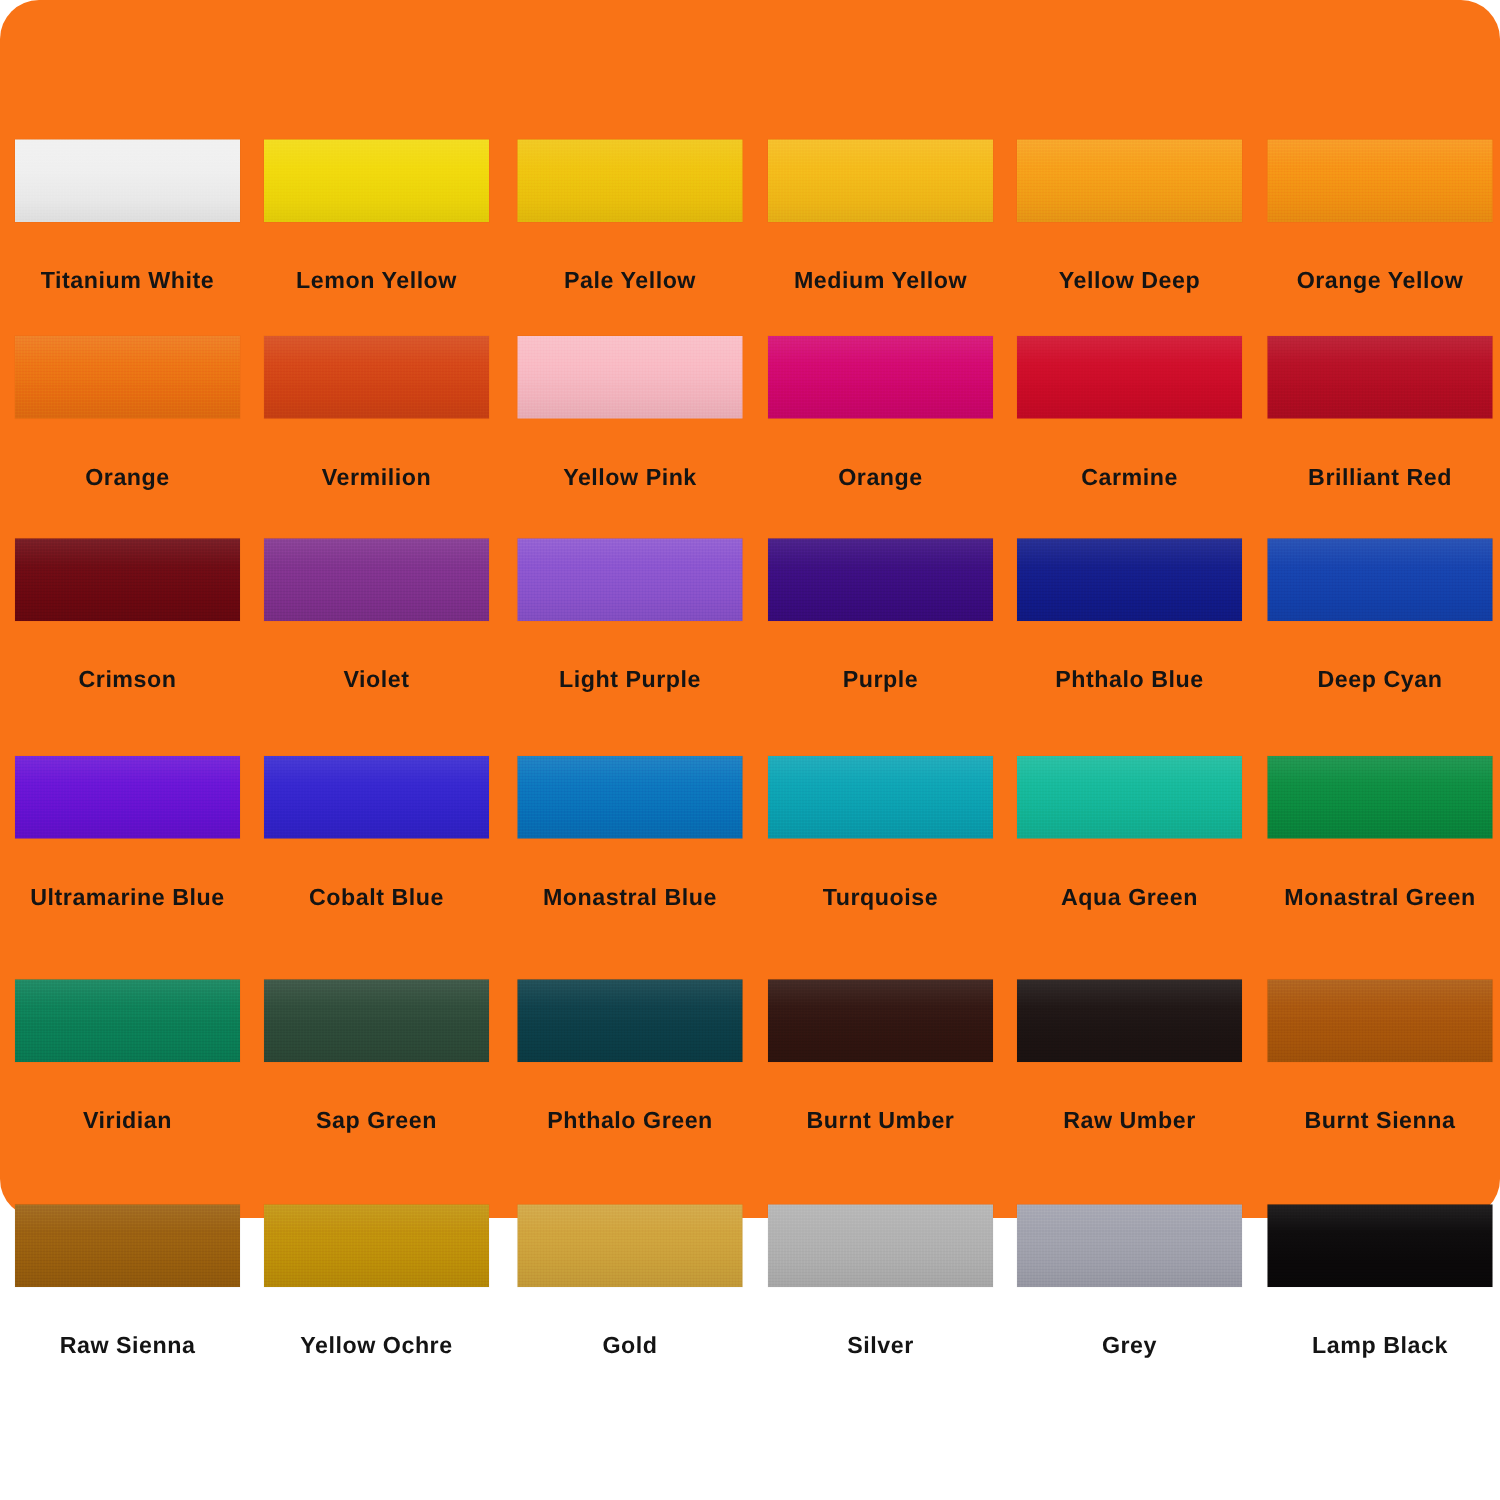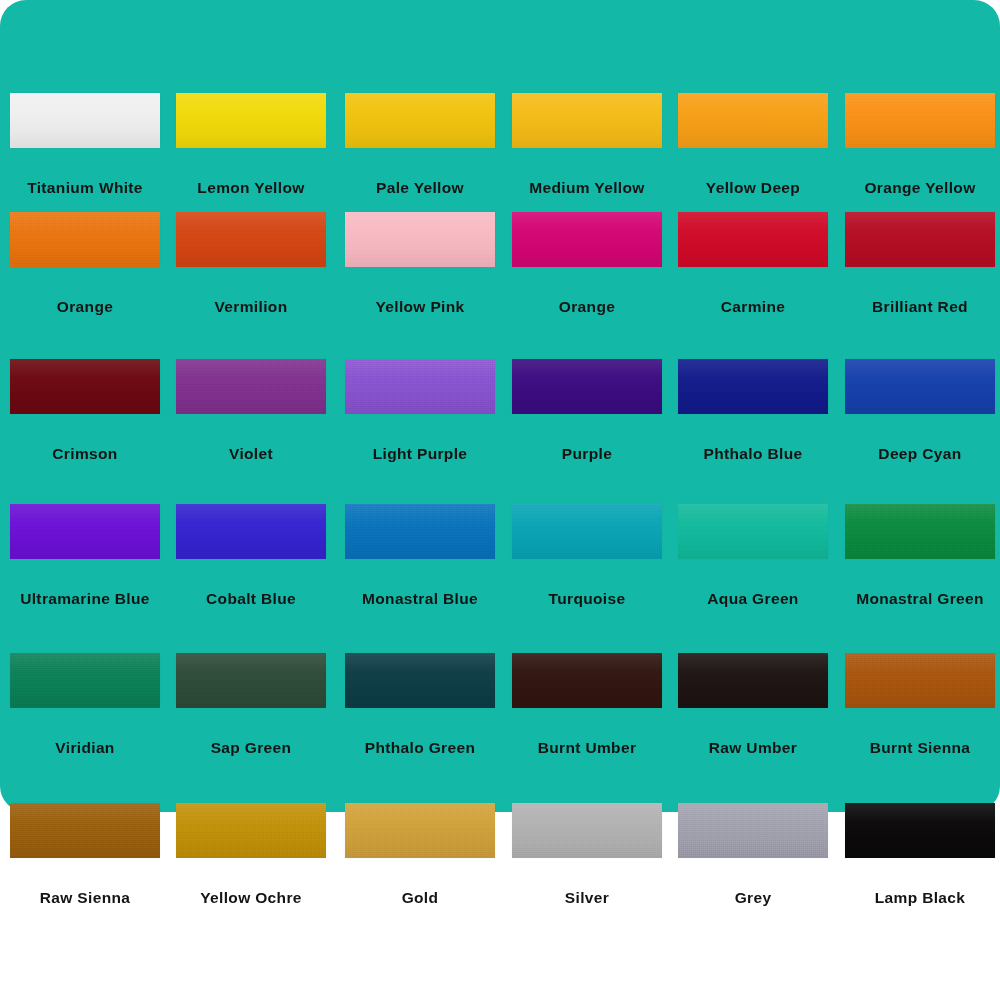--- a/index.html
+++ b/index.html
@@ -7,21 +7,21 @@
     width: 1000px;
     height: 1000px;
     background: #ffffff;
     font-family: "Liberation Sans", "DejaVu Sans", sans-serif;
     overflow: hidden;
   }
   #chart {
     position: relative;
     width: 1000px;
     height: 812px;
-    background: #14b8a6;
+    background: #f97316;
     border-radius: 26px;
   }
   .swatch-row {
     position: absolute;
     left: 0;
     width: 1000px;
     height: 141px;
     display: flex;
     justify-content: flex-start;
   }
@@ -91,21 +91,21 @@
       </div>
       <div class="swatch-cell" style="position: absolute; left: 678px; top: 0px; width: 150px;">
         <div class="chip" style="background: rgb(247, 159, 22); width: 150px; height: 55px;"></div>
         <div class="chip-label">Yellow Deep</div>
       </div>
       <div class="swatch-cell" style="position: absolute; left: 845px; top: 0px; width: 150px;">
         <div class="chip" style="background: rgb(247, 146, 18); width: 150px; height: 55px;"></div>
         <div class="chip-label">Orange Yellow</div>
       </div>
     </div>
-    <div class="swatch-row" style="top: 212px;">
+    <div class="swatch-row" style="top: 224px;">
       <div class="swatch-cell" style="position: absolute; left: 10px; top: 0px; width: 150px;">
         <div class="chip" style="background: rgb(237, 114, 17); width: 150px; height: 55px;"></div>
         <div class="chip-label">Orange</div>
       </div>
       <div class="swatch-cell" style="position: absolute; left: 176px; top: 0px; width: 150px;">
         <div class="chip" style="background: rgb(213, 68, 20); width: 150px; height: 55px;"></div>
         <div class="chip-label">Vermilion</div>
       </div>
       <div class="swatch-cell" style="position: absolute; left: 345px; top: 0px; width: 150px;">
         <div class="chip" style="background: rgb(249, 185, 195); width: 150px; height: 55px;"></div>

